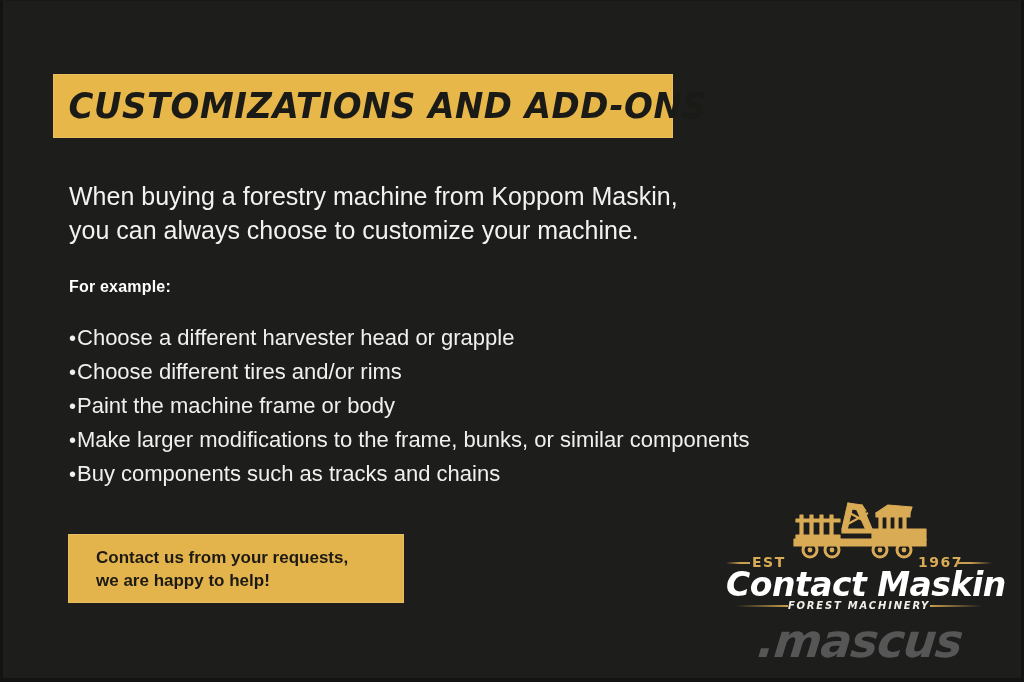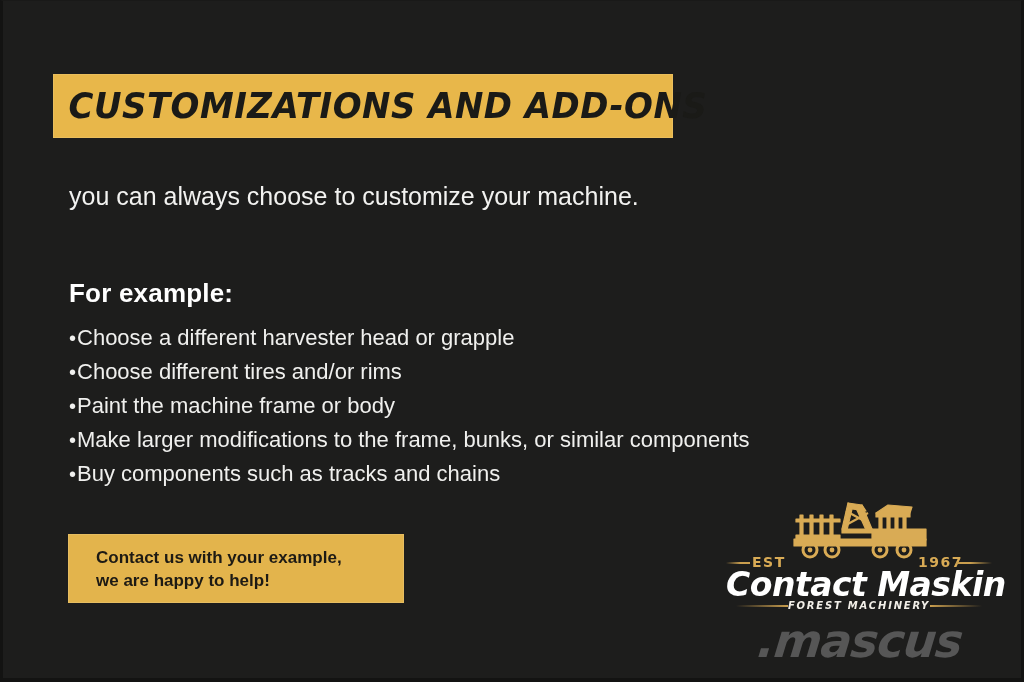--- a/index.html
+++ b/index.html
@@ -61,21 +61,21 @@
     line-height: 34px;
     font-family: "Liberation Sans", sans-serif;
   }
   .intro .line { display: block; white-space: nowrap; }
 
   .for-example {
     position: absolute;
     left: 66px;
     top: 277px;
     color: #ffffff;
-    font-size: 26px;
+    font-size: 16px;
     font-weight: bold;
     letter-spacing: 0.2px;
   }
 
   .bullets {
     position: absolute;
     left: 66px;
     top: 320px;
     width: 800px;
     list-style: none;
@@ -225,20 +225,21 @@
 </head>
 <body>
 
 <div class="slide">
 
   <div class="title-banner">
     <span class="title-text">CUSTOMIZATIONS AND ADD-ONS</span>
   </div>
 
   <div class="intro">
+    <span class="line">When buying a forestry machine from Koppom Maskin,</span>
     <span class="line">you can always choose to customize your machine.</span>
   </div>
 
   <div class="for-example">For example:</div>
 
   <ul class="bullets">
     <li>
       <span class="bullet-dot">•</span>
       <span>Choose a different harvester head or grapple</span>
     </li>
@@ -254,21 +255,21 @@
       <span class="bullet-dot">•</span>
       <span>Make larger modifications to the frame, bunks, or similar components</span>
     </li>
     <li>
       <span class="bullet-dot">•</span>
       <span>Buy components such as tracks and chains</span>
     </li>
   </ul>
 
   <div class="contact-box">
-    <span class="cline">Contact us with your example,</span>
+    <span class="cline">Contact us from your requests,</span>
     <span class="cline">we are happy to help!</span>
   </div>
 
   <div class="logo">
 
     <svg class="logo-machine" viewBox="0 0 170 62">
       <g fill="#d9ab55" stroke="#d9ab55" stroke-width="1.2" stroke-linejoin="round">
 
         <path d="M72 4 L86 6 L90 12 L76 10 Z"></path>
         <path d="M86 6 L96 30 L90 31 L80 9 Z"></path>

